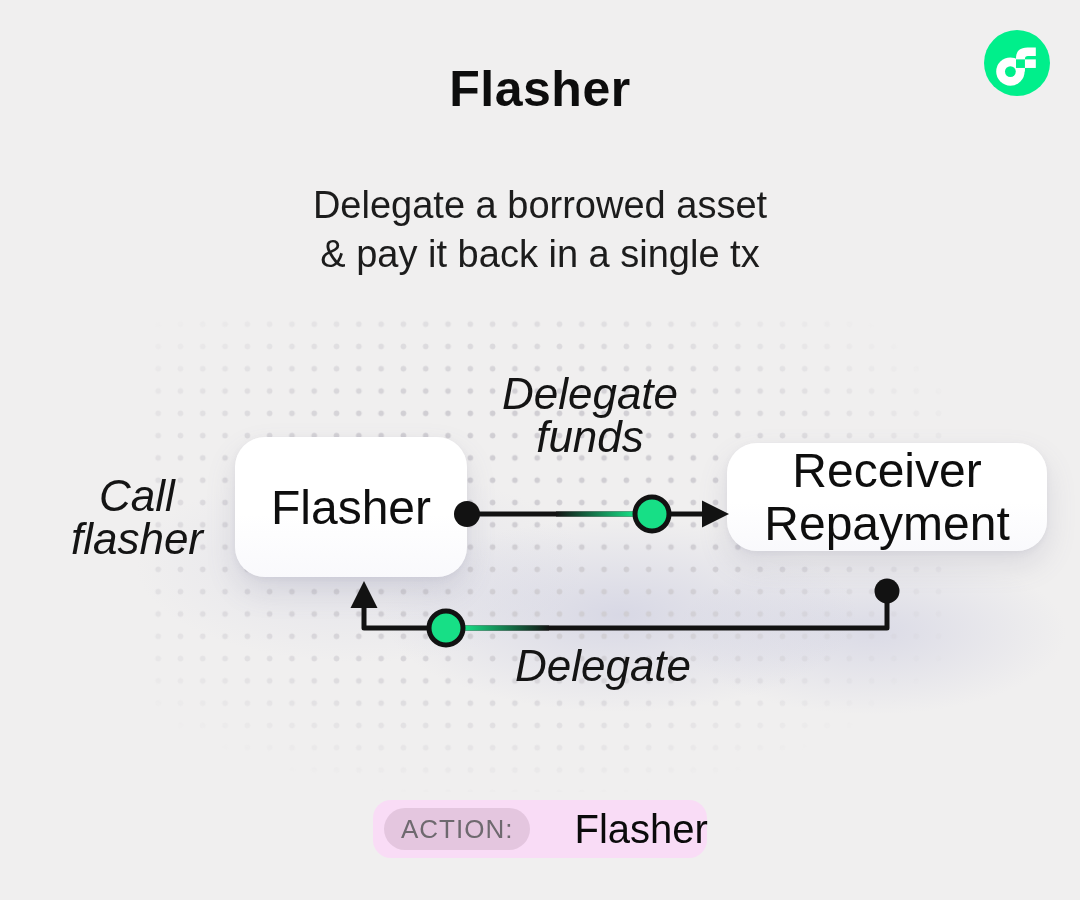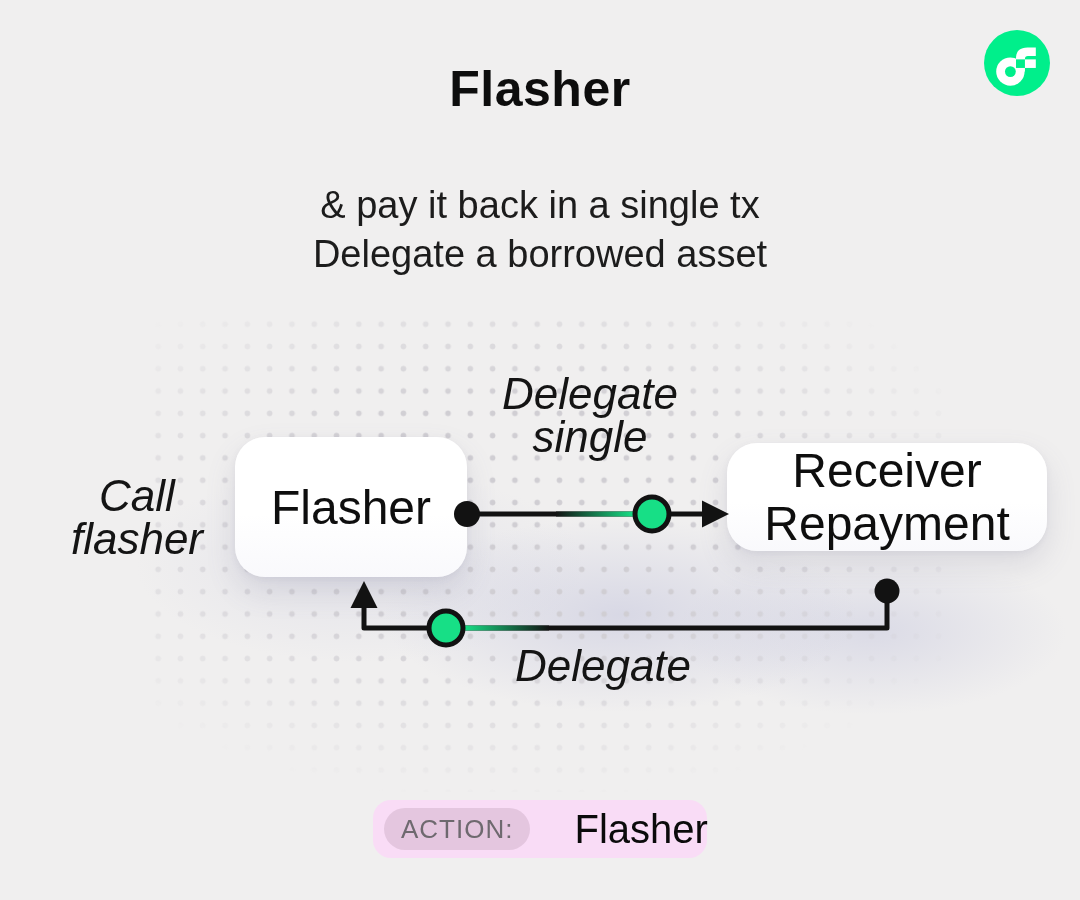--- a/index.html
+++ b/index.html
@@ -78,27 +78,27 @@
       <circle cx="50" cy="50" r="50" fill="var(--flow_green,#00EF8B)"></circle>
       <circle cx="40" cy="63" r="21.5" fill="#FFFFFF"></circle>
       <circle cx="40" cy="63" r="8.2" fill="var(--flow_green,#00EF8B)"></circle>
       <path d="M48.5 63 L48.5 43 C48.5 31.5 55 26.5 66 26.5 L78.5 26.5 L78.5 39.5 L66.5 39.5 C63.5 39.5 62 41 62 44 L62 63 Z" fill="#FFFFFF"></path>
       <rect x="62" y="44.5" width="16.5" height="13" fill="#FFFFFF"></rect>
       <rect x="48.5" y="44.5" width="13.5" height="13" fill="var(--flow_green,#00EF8B)"></rect>
     </svg>
   </div>
 
   <div class="subtitle">
+    <div>Delegate a borrowed asset</div>
     <div>&amp; pay it back in a single tx</div>
-    <div>Delegate a borrowed asset</div>
   </div>
 
   <div class="note note-delegate">
     <div>Delegate</div>
-    <div>single</div>
+    <div>funds</div>
   </div>
 
   <div class="note note-call">
     <div>Call</div>
     <div>flasher</div>
   </div>
 
   <div class="node node-flasher">
     <span>Flasher</span>
   </div>

